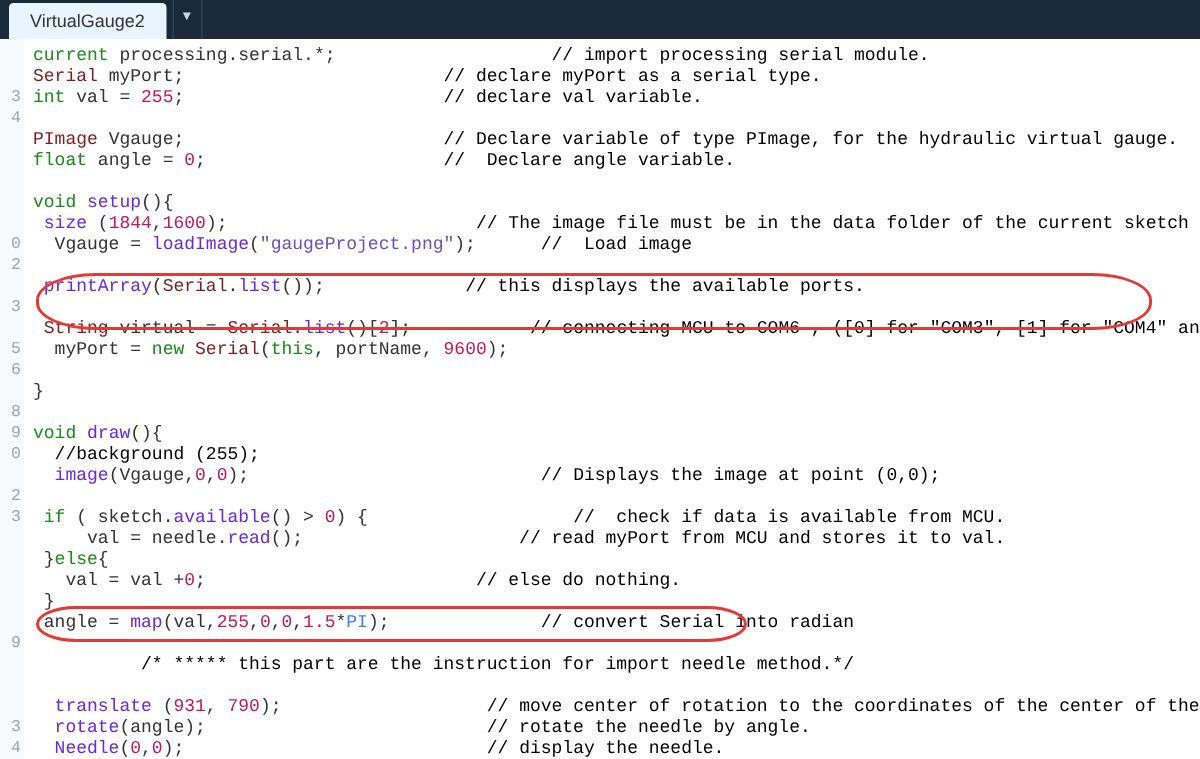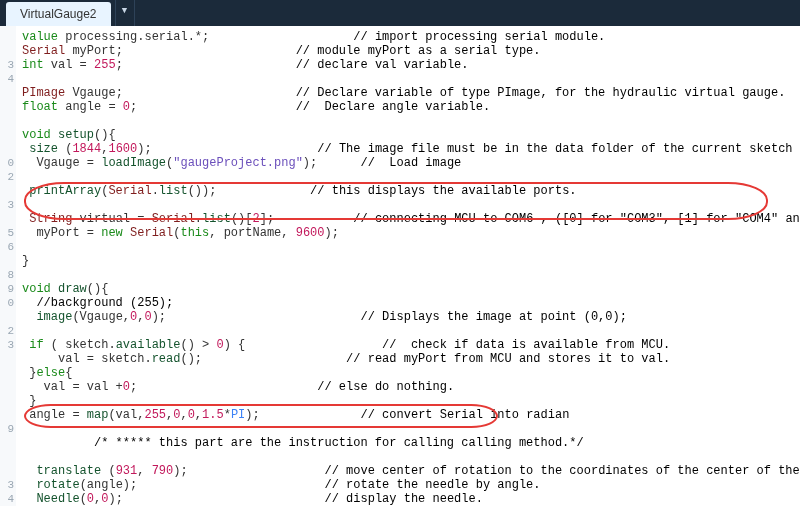--- a/index.html
+++ b/index.html
@@ -5,21 +5,21 @@
   html,body{margin:0;padding:0;font-family:Consolas,Menlo,"Courier New",monospace;font-size:12px;line-height:14px;background:#fff;color:#333}
   .window{width:800px;height:506px;overflow:hidden;position:relative;border-bottom:1px solid #ddd}
   .tabbar{height:26px;background:#1b2a3a;display:flex;align-items:flex-end}
   .tab{background:#e8f4ff;padding:5px 14px;border-top-left-radius:3px;border-top-right-radius:3px;margin-left:6px;font-size:12px;color:#333;font-family:Verdana,Geneva,sans-serif}
   .tab-dd{width:18px;height:22px;background:#1b2a3a;color:#c8d6e5;text-align:center;padding-top:4px;margin-left:4px;border:1px solid #2e4258;border-bottom:none;font-size:9px}
   .editor{display:flex;height:calc(100% - 26px);}
   .gutter{width:14px;background:#f7f9fb;color:#9aa7b3;text-align:right;padding:4px 2px 0 0;user-select:none;font-size:11px;line-height:14px;white-space:pre}
   .code{flex:1;padding:4px 6px 0 6px;white-space:pre;position:relative;overflow:hidden}
   .kw{color:#1a8a1a}  
   .ty{color:#7f1d1d}  
-  .fn{color:#14532d}  
+  .fn{color:#6d28d9}  
   .str{color:#6b4fbb}
   .num{color:#c2185b}
   .cmt{color:#000000}
   .cnst{color:#3b82f6}
   .hl1{position:absolute;border:2px solid #e53935;border-radius:40px/18px;pointer-events:none}
   .annot1{left:8px;top:156px;width:740px;height:34px}
   .annot2{left:8px;top:378px;width:470px;height:20px}
 </style>
 </head>
 <body>
@@ -61,22 +61,22 @@
 9
 
 
 
 3
 4
 5
 6
 17
 </div>
-    <div class="code"><span class="kw">value</span><span> processing.serial.</span><span>*</span><span>;</span>                    <span class="cmt">// import processing serial module.</span>
-<span class="ty">Serial</span><span> myPort;</span>                        <span class="cmt">// module myPort as a serial type.</span>
+    <div class="code"><span class="kw">current</span><span> processing.serial.</span><span>*</span><span>;</span>                    <span class="cmt">// import processing serial module.</span>
+<span class="ty">Serial</span><span> myPort;</span>                        <span class="cmt">// declare myPort as a serial type.</span>
 <span class="kw">int</span><span> val = </span><span class="num">255</span><span>;</span>                        <span class="cmt">// declare val variable.</span>
 
 <span class="ty">PImage</span><span> Vgauge;</span>                        <span class="cmt">// Declare variable of type PImage, for the hydraulic virtual gauge.</span>
 <span class="kw">float</span><span> angle = </span><span class="num">0</span><span>;</span>                      <span class="cmt">//  Declare angle variable.</span>
 
 <span class="kw">void</span><span> </span><span class="fn">setup</span><span>(){</span>
  <span class="fn">size</span><span> (</span><span class="num">1844</span><span>,</span><span class="num">1600</span><span>);</span>                       <span class="cmt">// The image file must be in the data folder of the current sketch</span>
 <span>  Vgauge = </span><span class="fn">loadImage</span><span>(</span><span class="str">"gaugeProject.png"</span><span>);</span>      <span class="cmt">//  Load image</span>
 
  <span class="fn">printArray</span><span>(</span><span class="ty">Serial</span><span>.</span><span class="fn">list</span><span>());</span>             <span class="cmt">// this displays the available ports.</span>
@@ -84,27 +84,27 @@
  <span class="ty">String</span><span> virtual = </span><span class="ty">Serial</span><span>.</span><span class="fn">list</span><span>()[</span><span class="num">2</span><span>];</span>           <span class="cmt">// connecting MCU to COM6 , ([0] for "COM3", [1] for "COM4" and [2] for "COM6")</span>
 <span>  myPort = </span><span class="kw">new</span><span> </span><span class="ty">Serial</span><span>(</span><span class="kw">this</span><span>, portName, </span><span class="num">9600</span><span>);</span>
 
 <span>}</span>
 
 <span class="kw">void</span><span> </span><span class="fn">draw</span><span>(){</span>
   <span class="cmt">//background (255);</span>
   <span class="fn">image</span><span>(Vgauge,</span><span class="num">0</span><span>,</span><span class="num">0</span><span>);</span>                           <span class="cmt">// Displays the image at point (0,0);</span>
 
  <span class="kw">if</span><span> ( sketch.</span><span class="fn">available</span><span>() &gt; </span><span class="num">0</span><span>) {</span>                   <span class="cmt">//  check if data is available from MCU.</span>
-<span>     val = sketch.</span><span class="fn">read</span><span>();</span>                    <span class="cmt">// read myPort from MCU and stores it to val.</span>
+<span>     val = needle.</span><span class="fn">read</span><span>();</span>                    <span class="cmt">// read myPort from MCU and stores it to val.</span>
  <span>}</span><span class="kw">else</span><span>{</span>
 <span>   val = val +</span><span class="num">0</span><span>;</span>                         <span class="cmt">// else do nothing.</span>
  <span>}</span>
 <span> angle = </span><span class="fn">map</span><span>(val,</span><span class="num">255</span><span>,</span><span class="num">0</span><span>,</span><span class="num">0</span><span>,</span><span class="num">1.5</span><span>*</span><span class="cnst">PI</span><span>);</span>              <span class="cmt">// convert Serial into radian</span>
 
-          <span class="cmt">/* ***** this part are the instruction for calling calling method.*/</span>
+          <span class="cmt">/* ***** this part are the instruction for import needle method.*/</span>
 
   <span class="fn">translate</span><span> (</span><span class="num">931</span><span>, </span><span class="num">790</span><span>);</span>                   <span class="cmt">// move center of rotation to the coordinates of the center of the needle O(931,790);</span>
   <span class="fn">rotate</span><span>(angle);</span>                          <span class="cmt">// rotate the needle by angle.</span>
   <span class="fn">Needle</span><span>(</span><span class="num">0</span><span>,</span><span class="num">0</span><span>);</span>                            <span class="cmt">// display the needle.</span>
                          
 
       <div class="hl1 annot1"></div>
       <div class="hl1 annot2"></div>
     </div>
   </div>

